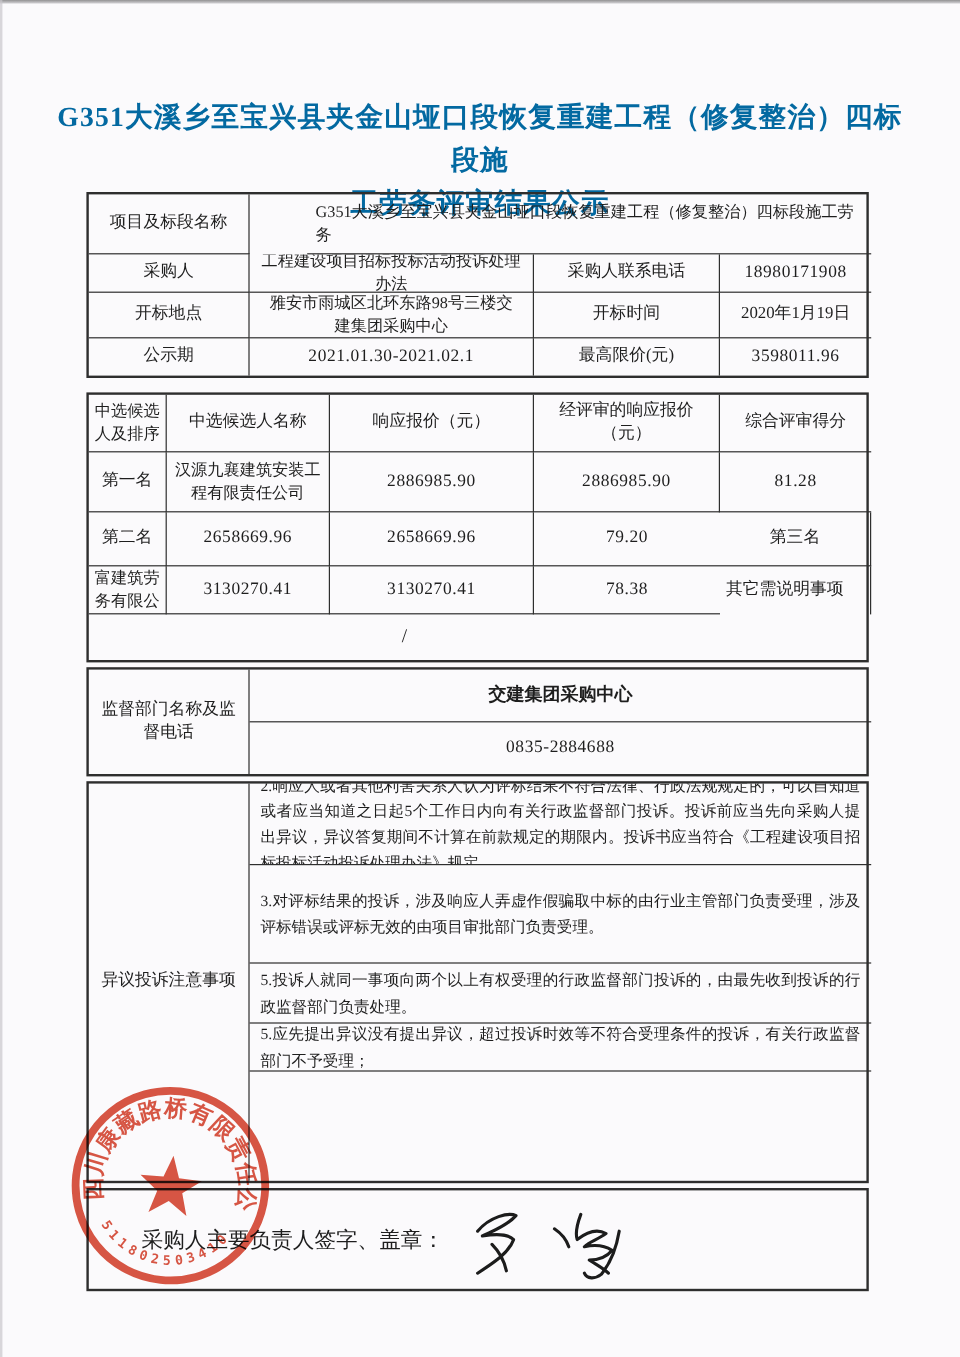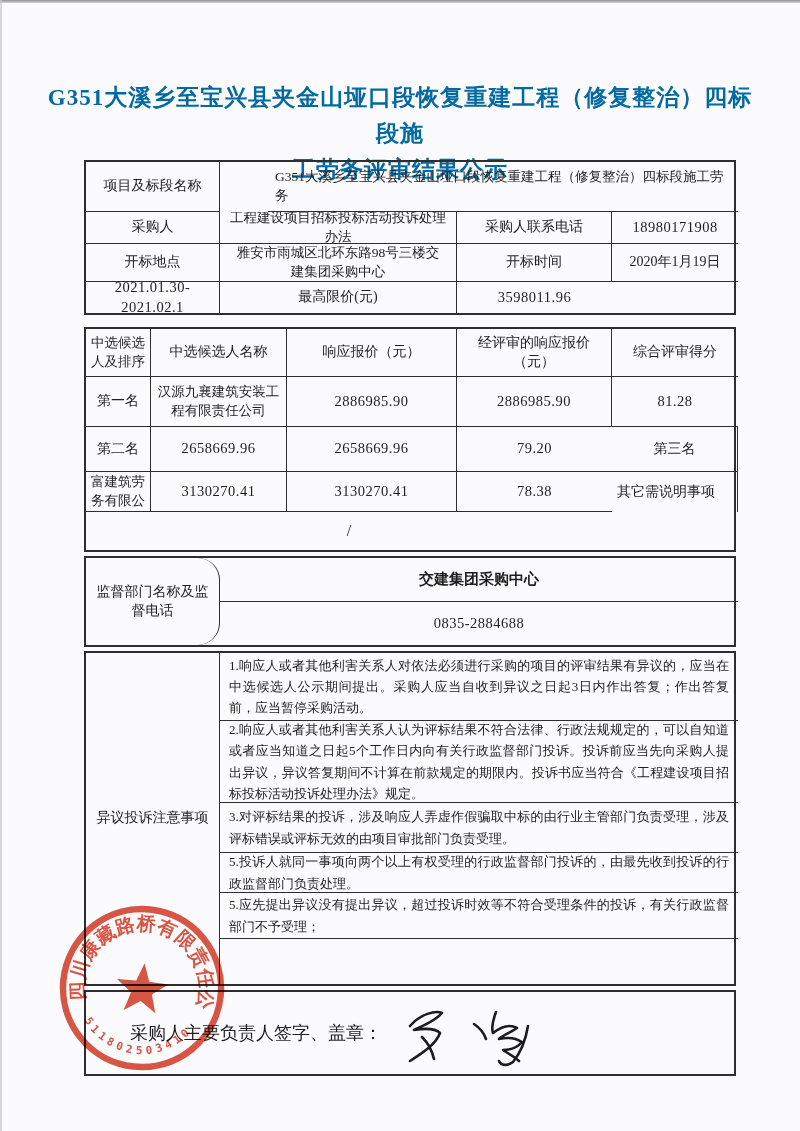--- a/index.html
+++ b/index.html
@@ -9,21 +9,21 @@
     font-family:"Liberation Serif","DejaVu Serif",serif;
     color:#1e1e1e;
   }
   
   .scan-edge-top{position:absolute;left:0;top:0;width:800px;height:3px;background:linear-gradient(#3c3c3c,#b9b7bc);opacity:.55;}
   .scan-edge-left{position:absolute;left:0;top:0;width:2px;height:1131px;background:#c9c6cc;opacity:.7;}
 
   .title{position:absolute;left:40px;right:40px;top:80px;text-align:center;
     font-weight:700;font-size:23px;line-height:36px;letter-spacing:1px;color:#0369a1;}
 
-  .sheet{position:absolute;left:84px;top:160px;width:652px;}
+  .sheet{position:absolute;left:72px;top:160px;width:652px;}
   .tbl{display:grid;border:2px solid #2e2e2e;box-sizing:border-box;background:transparent;}
   .tbl + .tbl{margin-top:4px;}
   .cell{box-sizing:border-box;display:flex;align-items:center;justify-content:center;
     text-align:center;font-size:14px;line-height:1.35;overflow:hidden;padding:2px 4px;}
   .br{border-right:1.6px solid #2e2e2e;}
   .bb{border-bottom:1.6px solid #2e2e2e;}
   .left{justify-content:flex-start;text-align:left;}
   .num{font-size:14.5px;letter-spacing:.5px;}
   .para{font-size:13px;line-height:1.62;text-align:justify;align-items:center;padding:5px 9px;}
 
@@ -64,20 +64,21 @@
     <div class="cell br bb">采购人</div>
     <div class="cell br bb" style="font-size:13.5px;">工程建设项目招标投标活动投诉处理办法</div>
     <div class="cell br bb">采购人联系电话</div>
     <div class="cell bb num">18980171908</div>
 
     <div class="cell br bb">开标地点</div>
     <div class="cell br bb" style="font-size:13.5px;padding:2px 14px;">雅安市雨城区北环东路98号三楼交建集团采购中心</div>
     <div class="cell br bb">开标时间</div>
     <div class="cell bb">2020年1月19日</div>
 
+    <div class="cell br">公示期</div>
     <div class="cell br num">2021.01.30-2021.02.1</div>
     <div class="cell br">最高限价(元)</div>
     <div class="cell num">3598011.96</div>
   </div>
 
   <div class="tbl" id="tblB">
     <div class="cell br bb" style="font-size:13.5px;">中选候选人及排序</div>
     <div class="cell br bb">中选候选人名称</div>
     <div class="cell br bb">响应报价（元）</div>
     <div class="cell br bb">经评审的响应报价（元）</div>
@@ -98,28 +99,27 @@
     <div class="cell br bb" style="font-size:13.5px;">四川和信富建筑劳务有限公司</div>
     <div class="cell br bb num">3130270.41</div>
     <div class="cell br bb num">3130270.41</div>
     <div class="cell bb num">78.38</div>
 
     <div class="cell br left" style="padding-left:5px;">其它需说明事项</div>
     <div class="cell colspan4" style="font-size:16px;">/</div>
   </div>
 
   <div class="tbl" id="tblD">
-    <div class="cell br span2" style="padding:2px 10px;border-radius:22px;">监督部门名称及监督电话</div>
+    <div class="cell br span2" style="padding:2px 10px;">监督部门名称及监督电话</div>
     <div class="cell bb" style="font-size:15px;font-weight:700;">交建集团采购中心</div>
     <div class="cell num">0835-2884688</div>
   </div>
 
   <div class="tbl" id="tblE">
     <div class="cell br span6">异议投诉注意事项</div>
-    <div class="cell bb para left">1.响应人或者其他利害关系人对依法必须进行采购的项目的评审结果有异议的，应当在中选候选人公示期间提出。采购人应当自收到异议之日起3日内作出答复；作出答复前，应当暂停采购活动。</div>
     <div class="cell bb para left">2.响应人或者其他利害关系人认为评标结果不符合法律、行政法规规定的，可以自知道或者应当知道之日起5个工作日内向有关行政监督部门投诉。投诉前应当先向采购人提出异议，异议答复期间不计算在前款规定的期限内。投诉书应当符合《工程建设项目招标投标活动投诉处理办法》规定。</div>
     <div class="cell bb para left">3.对评标结果的投诉，涉及响应人弄虚作假骗取中标的由行业主管部门负责受理，涉及评标错误或评标无效的由项目审批部门负责受理。</div>
     <div class="cell bb para left">5.投诉人就同一事项向两个以上有权受理的行政监督部门投诉的，由最先收到投诉的行政监督部门负责处理。</div>
     <div class="cell bb para left">5.应先提出异议没有提出异议，超过投诉时效等不符合受理条件的投诉，有关行政监督部门不予受理；</div>
   </div>
 
   <div class="tbl" id="tblF">
     <div class="cell sig-row">
       <span>采购人主要负责人签字、盖章：</span>
       <svg class="sig-svg" width="160" height="70" viewBox="0 0 160 70">

